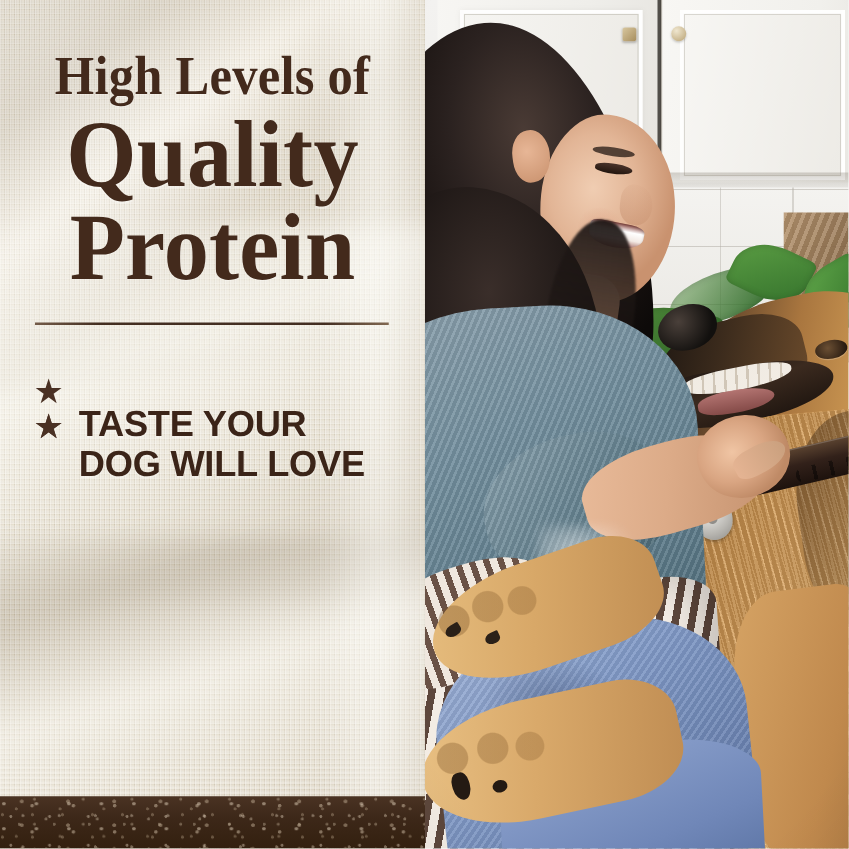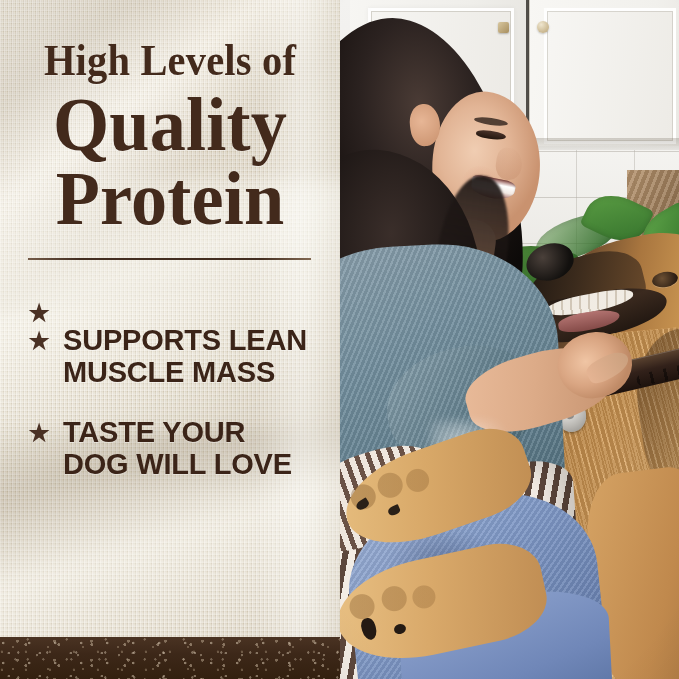--- a/index.html
+++ b/index.html
@@ -592,24 +592,20 @@
       <div class="bullets">
 
         <div class="bullet">
           <span class="star">★</span>
           <div class="btext">
           </div>
         </div>
 
         <div class="bullet">
           <span class="star">★</span>
-          <div class="btext">
-            <div>SUPPORTS LEAN</div>
-            <div>MUSCLE MASS</div>
-          </div>
         </div>
 
         <div class="bullet">
           <span class="star">★</span>
           <div class="btext">
             <div>TASTE YOUR</div>
             <div>DOG WILL LOVE</div>
           </div>
         </div>
 

